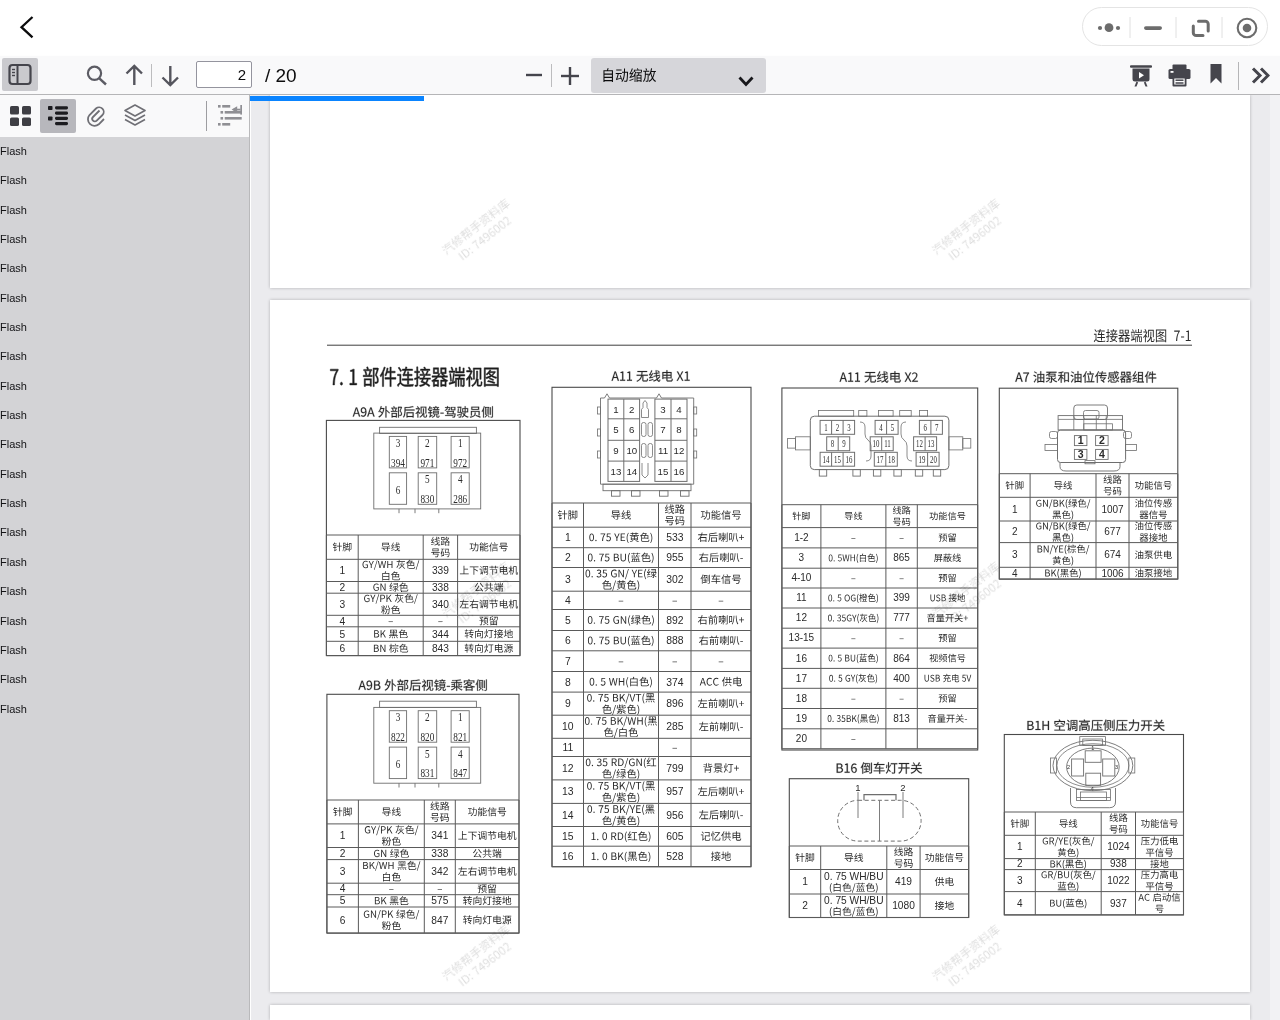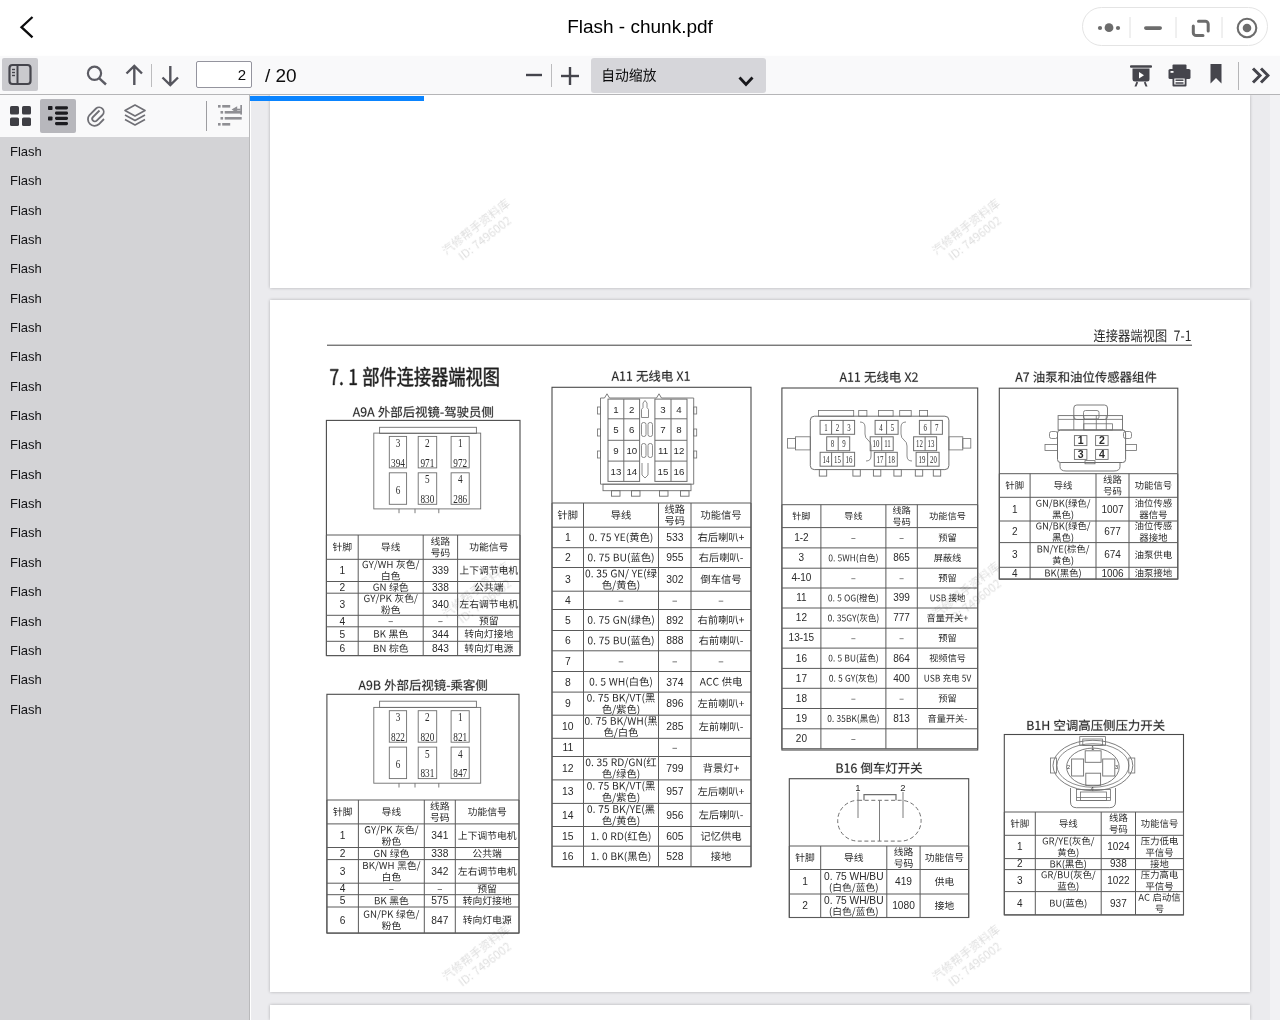--- a/index.html
+++ b/index.html
@@ -13,21 +13,21 @@
 border-bottom:1px solid #b5b5b7;box-shadow:0 1px 2px rgba(0,0,0,.1)}
 #pagein{position:absolute;left:196px;top:5px;width:56px;height:27px;border:1px solid #94949e;
 border-radius:2px;background:#fff;font-size:15px;color:#0c0c0d;text-align:right;
 line-height:25px;padding-right:5px}
 .tbtxt{position:absolute;top:0;height:39px;line-height:39px;font-size:19px;color:#0c0c0d}
 #scalesel{position:absolute;left:591px;top:2px;width:175px;height:35px;background:#d6d6da;border-radius:3px}
 #loadbar{position:absolute;left:250px;top:96px;width:174px;height:5px;background:#0a84ff;z-index:30}
 #sidebar{position:absolute;left:0;top:95px;width:250px;height:925px;background:#d3d3d6;border-right:1px solid #b9b9bb}
 #sbhead{position:absolute;left:0;top:0;width:249px;height:42px;background:#f9f9fa}
 #outline{position:absolute;left:0;top:42px;width:249px;bottom:0;overflow:hidden}
-.oi{height:29.35px;line-height:29.35px;padding-left:10px;font-size:13px;color:#131316}
+.oi{height:29.35px;line-height:29.35px;padding-left:0;font-size:11px;color:#131316}
 #viewer{position:absolute;left:251px;top:95px;width:1029px;height:925px;background:#ebebee;overflow:hidden}
 .page{position:absolute;left:19px;width:980px;background:#fff;box-shadow:0 0 3px rgba(0,0,0,.25)}
 svg{display:block}
 </style></head><body>
 
 <svg width="0" height="0" style="position:absolute">
     <defs>
       <path id="q0" d="M83 792C134 735 196 658 223 609L285 651C255 699 193 775 141 829ZM248 501H45V431H176V117C133 99 82 52 30 -9L86 -82C132 -12 177 52 208 52C230 52 264 16 306 -12C378 -58 463 -69 593 -69C694 -69 879 -63 950 -58C952 -35 964 5 974 26C873 15 720 6 596 6C479 6 391 13 325 56C290 78 267 98 248 110ZM376 408C385 417 420 423 468 423H622V286H316V216H622V32H699V216H941V286H699V423H893L894 493H699V616H622V493H458C488 545 517 606 545 670H923V736H571L602 819L524 840C515 805 503 770 490 736H324V670H464C440 612 417 565 406 546C386 510 369 485 352 481C360 461 373 424 376 408Z"></path>
       <path id="q1" d="M456 635C485 595 515 539 528 504L588 532C575 566 543 619 513 659ZM160 839V638H41V568H160V347C110 332 64 318 28 309L47 235L160 272V9C160 -4 155 -8 143 -8C132 -8 96 -8 57 -7C66 -27 76 -59 78 -77C136 -78 173 -75 196 -63C220 -51 230 -31 230 10V295L329 327L319 397L230 369V568H330V638H230V839ZM568 821C584 795 601 764 614 735H383V669H926V735H693C678 766 657 803 637 832ZM769 658C751 611 714 545 684 501H348V436H952V501H758C785 540 814 591 840 637ZM765 261C745 198 715 148 671 108C615 131 558 151 504 168C523 196 544 228 564 261ZM400 136C465 116 537 91 606 62C536 23 442 -1 320 -14C333 -29 345 -57 352 -78C496 -57 604 -24 682 29C764 -8 837 -47 886 -82L935 -25C886 9 817 44 741 78C788 126 820 186 840 261H963V326H601C618 357 633 388 646 418L576 431C562 398 544 362 524 326H335V261H486C457 215 427 171 400 136Z"></path>
       <path id="q2" d="M196 730H366V589H196ZM622 730H802V589H622ZM614 484C656 468 706 443 740 420H452C475 452 495 485 511 518L437 532V795H128V524H431C415 489 392 454 364 420H52V353H298C230 293 141 239 30 198C45 184 64 158 72 141L128 165V-80H198V-51H365V-74H437V229H246C305 267 355 309 396 353H582C624 307 679 264 739 229H555V-80H624V-51H802V-74H875V164L924 148C934 166 955 194 972 208C863 234 751 288 675 353H949V420H774L801 449C768 475 704 506 653 524ZM553 795V524H875V795ZM198 15V163H365V15ZM624 15V163H802V15Z"></path>
@@ -166,21 +166,20 @@
       <path id="q135" d="M44 53 62 -18C146 14 253 56 357 96L344 159C232 118 120 77 44 53ZM63 423C77 429 99 434 208 447C169 383 133 332 117 312C88 276 67 250 47 247C55 229 65 196 69 182C86 194 117 204 318 254L315 291V315L168 282C237 371 304 479 361 586L301 620C285 584 266 548 246 513L136 503C194 590 250 700 294 807L227 837C188 716 117 586 95 553C74 518 57 495 39 491C48 472 59 438 63 423ZM472 612C446 506 389 374 315 291C327 279 346 256 355 242C378 267 399 295 419 326V-80H483V446C506 496 524 547 539 595ZM562 404V-79H627V-32H854V-74H922V404H742L768 505H936V567H547V505H694C688 472 681 435 673 404ZM590 821C604 798 619 769 631 743H369V580H438V680H879V594H951V743H707C694 772 672 812 653 843ZM627 160H854V29H627ZM627 221V342H854V221Z"></path>
       <path id="q136" d="M206 823C225 780 248 723 257 686L326 709C316 743 293 799 272 842ZM44 678V608H162V400C162 258 147 100 25 -30C43 -43 68 -63 81 -79C214 63 234 233 234 399V405H371C364 130 357 33 340 11C333 -1 324 -3 310 -3C294 -3 257 -3 216 1C226 -18 233 -48 235 -69C278 -71 320 -71 344 -68C371 -66 387 -58 404 -35C430 -1 436 111 442 440C443 451 443 475 443 475H234V608H488V678ZM625 583H813C793 456 763 348 717 257C673 349 642 457 622 574ZM612 841C582 668 527 500 445 395C462 381 491 353 503 338C530 374 555 416 577 463C601 359 632 265 673 183C614 98 536 32 431 -17C446 -32 468 -65 475 -82C575 -31 653 33 713 113C767 31 834 -34 918 -78C930 -58 954 -29 971 -14C882 27 813 95 759 181C822 289 862 421 888 583H962V653H647C663 709 677 768 689 828Z"></path>
     </defs>
   </svg>
 
 <div id="titlebar">
 
 <svg class="abs" style="left:16px;top:14px" width="24" height="26" viewBox="0 0 24 26">
       <path d="M16.5 3 L5.5 13.2 L16.5 23.4" fill="none" stroke="#0c0c0d" stroke-width="2.3"></path>
     </svg>
-<div id="title">Flash - chunk.pdf</div>
 <div id="pill">
 <svg class="abs" style="left:0;top:0" width="186" height="39" viewBox="0 0 186 39">
         <line x1="47" y1="9" x2="47" y2="30" stroke="#e0e0e0"></line>
         <line x1="93" y1="9" x2="93" y2="30" stroke="#e0e0e0"></line>
         <line x1="139" y1="9" x2="139" y2="30" stroke="#e0e0e0"></line>
         <circle cx="17" cy="20" r="2.1" fill="#6c6c6c"></circle>
         <circle cx="26" cy="19.7" r="4.4" fill="#6c6c6c"></circle>
         <circle cx="35" cy="20" r="2.1" fill="#6c6c6c"></circle>
         <rect x="61" y="18.3" width="18" height="3.6" rx="1.8" fill="#6c6c6c"></rect>
         <path d="M115.5 13.2 h6.8 a2.9 2.9 0 0 1 2.9 2.9 v6.8" fill="none" stroke="#6c6c6c" stroke-width="3" stroke-linecap="round"></path>

